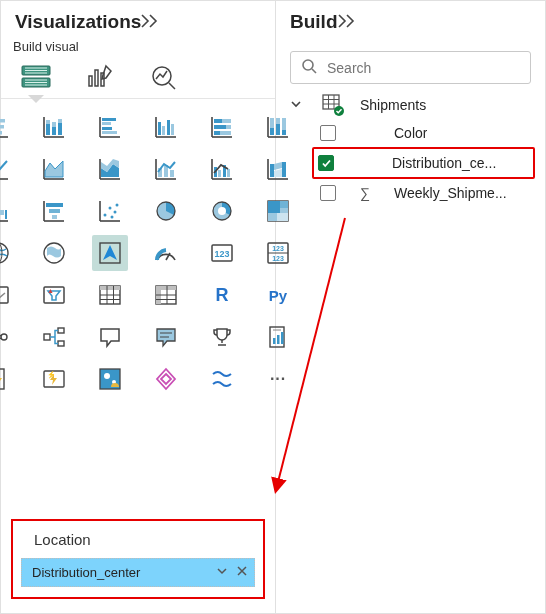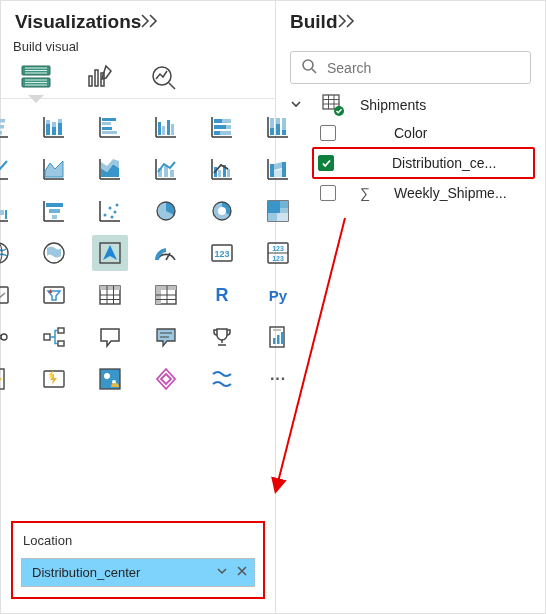--- a/index.html
+++ b/index.html
@@ -21,21 +21,21 @@
   .pane-head{display:flex;align-items:center;justify-content:flex-start;padding:10px 14px 6px 14px}
   .pane-title{font-size:19px;font-weight:600}
   .sub{padding:0 14px 6px 12px;color:#333;font-size:13px}
   .tabs{display:flex;gap:30px;padding:0 18px 4px 18px;align-items:center;border-bottom:1px solid #e5e5e5;position:relative}
   .tab{width:34px;height:34px;display:flex;align-items:center;justify-content:center;position:relative;cursor:pointer}
   .tab.active::after{content:"";position:absolute;left:50%;bottom:-9px;transform:translateX(-50%);width:0;height:0;border-left:8px solid transparent;border-right:8px solid transparent;border-top:8px solid #d8d8d8}
   .gallery{padding:10px 12px 6px 12px;display:grid;grid-template-columns:repeat(6,36px);gap:6px 20px;justify-content:center}
   .vicon{width:36px;height:36px;display:flex;align-items:center;justify-content:center;border-radius:2px;cursor:pointer}
   .vicon.sel{background:var(--sel)}
   .field-well{margin:6px 10px 14px 10px;border:2.5px solid var(--hl);padding:8px 8px 10px 8px}
-  .well-label{font-size:13px;color:#333;margin:2px 2px 10px 2px}
+  .well-label{font-size:15px;color:#333;margin:2px 2px 10px 13px}
   .chip{display:flex;align-items:center;justify-content:space-between;background:#7dd3fc;border:1px dotted #bcbcbc;padding:6px 6px 6px 10px;font-size:13px}
   .chip-ctrls{display:flex;gap:8px;align-items:center;color:#555}
   .search{display:flex;align-items:center;gap:8px;margin:12px 14px 4px 14px;border:1px solid #c9c9c9;border-radius:3px;padding:6px 10px;color:#767676}
   .search input{border:none;outline:none;flex:1;font-size:14px;color:#444;background:transparent}
   .tree{padding:0 6px 0 10px;font-size:14px}
   .node{display:flex;align-items:flex-end;gap:20px;padding:6px 4px;border-radius:2px}
   .node .lbl{white-space:nowrap;overflow:hidden;text-overflow:ellipsis}
   .children{padding-left:30px}
   .cb{width:16px;height:16px;border:1px solid #777;border-radius:2px;flex:0 0 16px;display:flex;align-items:center;justify-content:center;background:#fff}
   .cb.checked{background:var(--check);border-color:var(--check)}

